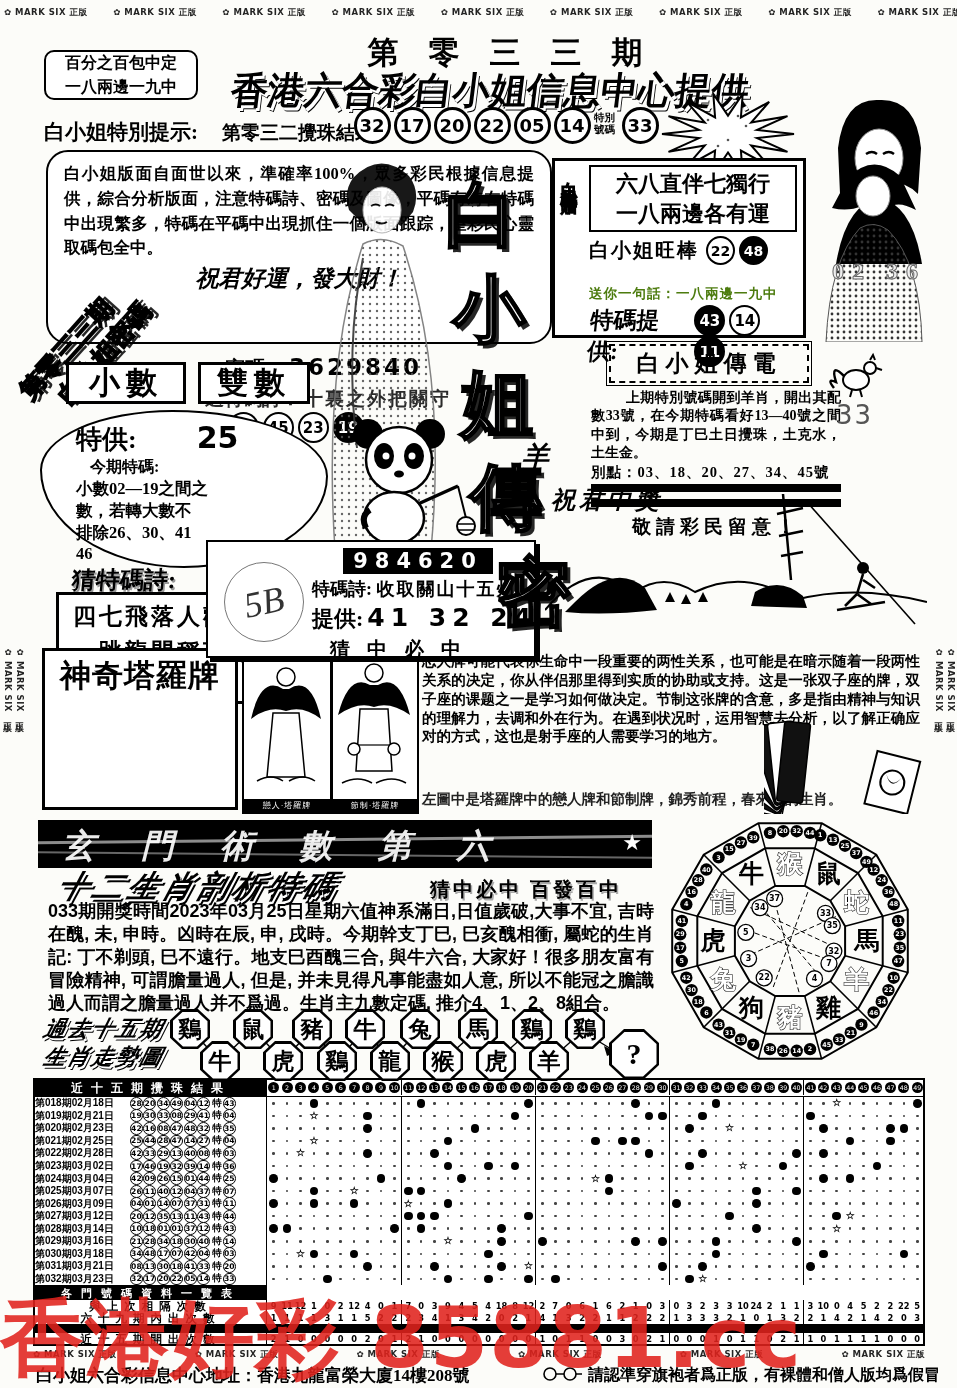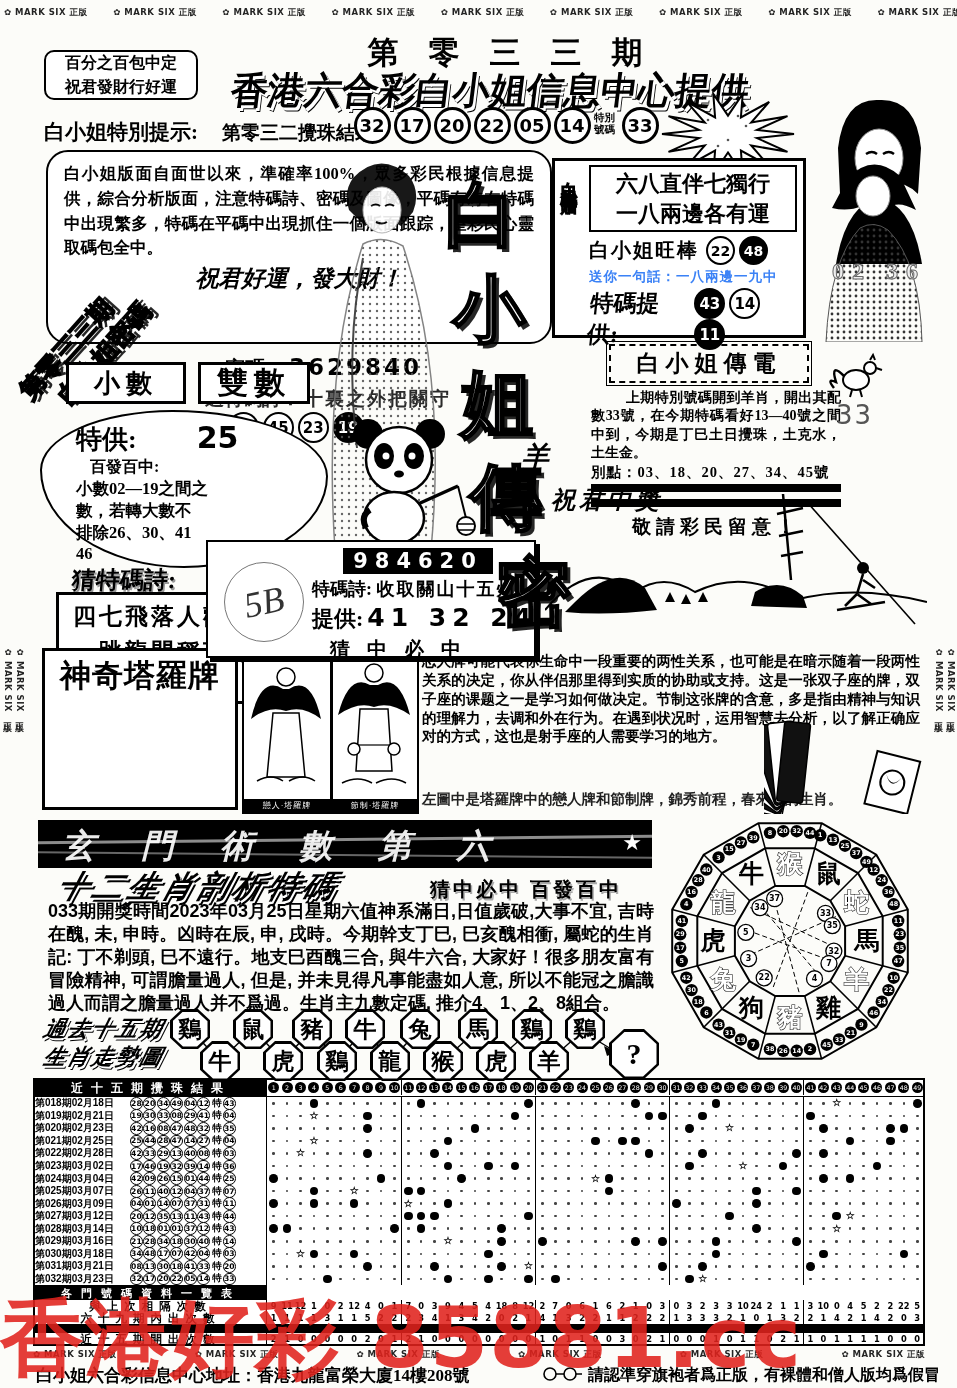--- a/index.html
+++ b/index.html
@@ -84,21 +84,21 @@
       <span>✿ MARK SIX 正版</span>
       <span>✿ MARK SIX 正版</span>
       <span>✿ MARK SIX 正版</span>
       <span>✿ MARK SIX 正版</span>
       <span>✿ MARK SIX 正版</span>
       <span>✿ MARK SIX 正版</span>
     </div>
 
   <div class="abs box" style="left:44px;top:50px;width:154px;height:50px;border-radius:10px;display:flex;flex-direction:column;justify-content:center;align-items:center;font-weight:700;font-size:16px;line-height:1.5;">
     <span>百分之百包中定</span>
-    <span>祝君發財行好運</span>
+    <span>一八兩邊一九中</span>
   </div>
 
   <div class="abs" style="left:225px;top:32px;width:560px;text-align:center;font-size:31px;font-weight:900;letter-spacing:30px;text-indent:30px;">第零三三期</div>
 
   <div class="abs" style="left:170px;top:66px;width:640px;text-align:center;font-size:37px;font-weight:900;transform:skewX(-7deg);
               text-shadow:2.5px 2.5px 0 #fff,3.5px 3.5px 0 #000;white-space:nowrap;">香港六合彩白小姐信息中心提供</div>
 
 
   <div class="abs" style="left:44px;top:118px;font-size:21px;font-weight:900;">白小姐特別提示:</div>
   <div class="abs" style="left:222px;top:120px;font-size:19px;font-weight:900;">第零三二攪珠結果</div>
@@ -173,21 +173,21 @@
   <div class="abs box" style="left:552px;top:158px;width:254px;height:180px;border-width:3px;padding:4px 6px 4px 34px;">
     <div style="position:absolute;left:3px;top:8px;writing-mode:vertical-rl;font-size:16px;font-weight:900;color:#fff;-webkit-text-stroke:1.1px #000;letter-spacing:4px;">白小姐特贈</div>
     <div class="box" style="border-width:2px;text-align:center;font-size:22px;font-weight:900;line-height:1.35;padding:2px 0;">
       <div>六八直伴七獨行</div>
       <div>一八兩邊各有運</div>
     </div>
     <div style="display:flex;align-items:center;margin-top:4px;">
       <span style="font-size:20px;font-weight:900;letter-spacing:2px;margin-right:5px;">白小姐旺棒</span>
       <span class="balls-sm"><span class="ball">22</span><span class="ball f">48</span></span>
     </div>
-    <div style="font-size:13.5px;font-weight:900;color:#3b82f6;letter-spacing:1px;margin-top:3px;">送你一句話：一八兩邊一九中</div>
+    <div style="font-size:13.5px;font-weight:900;color:#4d7c0f;letter-spacing:1px;margin-top:20px;">送你一句話：一八兩邊一九中</div>
     <div style="display:flex;align-items:center;margin-top:2px;">
       <span style="font-size:23px;font-weight:900;transform:skewX(-6deg);margin-right:4px;">特碼提供:</span>
       <span class="balls-md"><span class="ball f">43</span><span class="ball">14</span><span class="ball f">11</span></span>
     </div>
   </div>
 
   <div class="abs" style="left:818px;top:150px;width:110px;height:192px;">
     <svg width="110" height="192" viewBox="0 0 110 192">
       <defs>
           <pattern id="dts2" width="6" height="6" patternUnits="userSpaceOnUse">
@@ -228,33 +228,33 @@
       <path d="M30 118 Q70 78 100 104 L112 126 Q60 132 20 128 Z" fill="#000"></path>
       <path d="M210 108 Q235 92 258 112 L262 124 L206 122 Z" fill="#000"></path>
       <path d="M238 10 L246 96 M232 30 l26 -6 M234 52 l24 -5 M236 72 l22 -4" stroke="#000" stroke-width="2.5" fill="none"></path>
       <path d="M262 18 L370 140" stroke="#000" stroke-width="1.6"></path>
       <circle cx="318" cy="84" r="6" fill="#000"></circle>
       <path d="M318 90 L312 110 M318 96 L330 104 M312 110 L300 122 M312 110 L326 120 M292 126 L340 118" stroke="#000" stroke-width="2.6" fill="none"></path>
       <path d="M120 118 l5 -10 l5 10 Z M136 120 l5 -10 l5 10 Z M153 118 l5 -10 l5 10 Z" fill="#000"></path>
     </svg>
   </div>
 
-  <div class="abs box" style="left:66px;top:362px;width:120px;height:42px;border-width:3px;display:flex;align-items:center;justify-content:center;font-size:26px;font-weight:900;letter-spacing:6px;text-align:center;">
+  <div class="abs box" style="left:66px;top:362px;width:120px;height:42px;border-width:3px;display:flex;align-items:center;justify-content:center;font-size:31px;font-weight:900;letter-spacing:6px;text-align:center;">
     <span>小數</span>
   </div>
   <div class="abs box" style="left:198px;top:362px;width:112px;height:42px;border-width:3px;display:flex;align-items:center;justify-content:center;font-size:31px;font-weight:900;letter-spacing:6px;">
     <span>雙數</span>
   </div>
 
   <div class="abs box" style="left:40px;top:410px;width:288px;height:158px;border-radius:46% 54% 50% 50% / 38% 42% 58% 62%;padding:8px 26px 0 34px;">
     <div style="display:flex;align-items:baseline;">
       <span style="font-size:26px;font-weight:900;">特供:</span>
       <span class="sans" style="font-size:30px;font-weight:900;margin-left:60px;">25</span>
     </div>
-    <div style="font-size:16px;font-weight:900;margin-left:14px;">百發百中:</div>
+    <div style="font-size:16px;font-weight:900;margin-left:14px;">今期特碼:</div>
     <div style="font-size:16.5px;font-weight:700;">小數02—19之間之</div>
     <div style="font-size:16.5px;font-weight:700;">數，若轉大數不</div>
     <div style="font-size:16.5px;font-weight:700;">排除26、30、41</div>
     <div style="font-size:16.5px;font-weight:700;">46</div>
   </div>
 
   <svg class="abs" style="left:330px;top:412px;" width="148" height="138" viewBox="0 0 148 138">
     <circle cx="38" cy="22" r="15" fill="#000"></circle>
       <circle cx="100" cy="22" r="15" fill="#000"></circle>
     <circle cx="69" cy="48" r="33" fill="#fff" stroke="#000" stroke-width="2.5"></circle>

